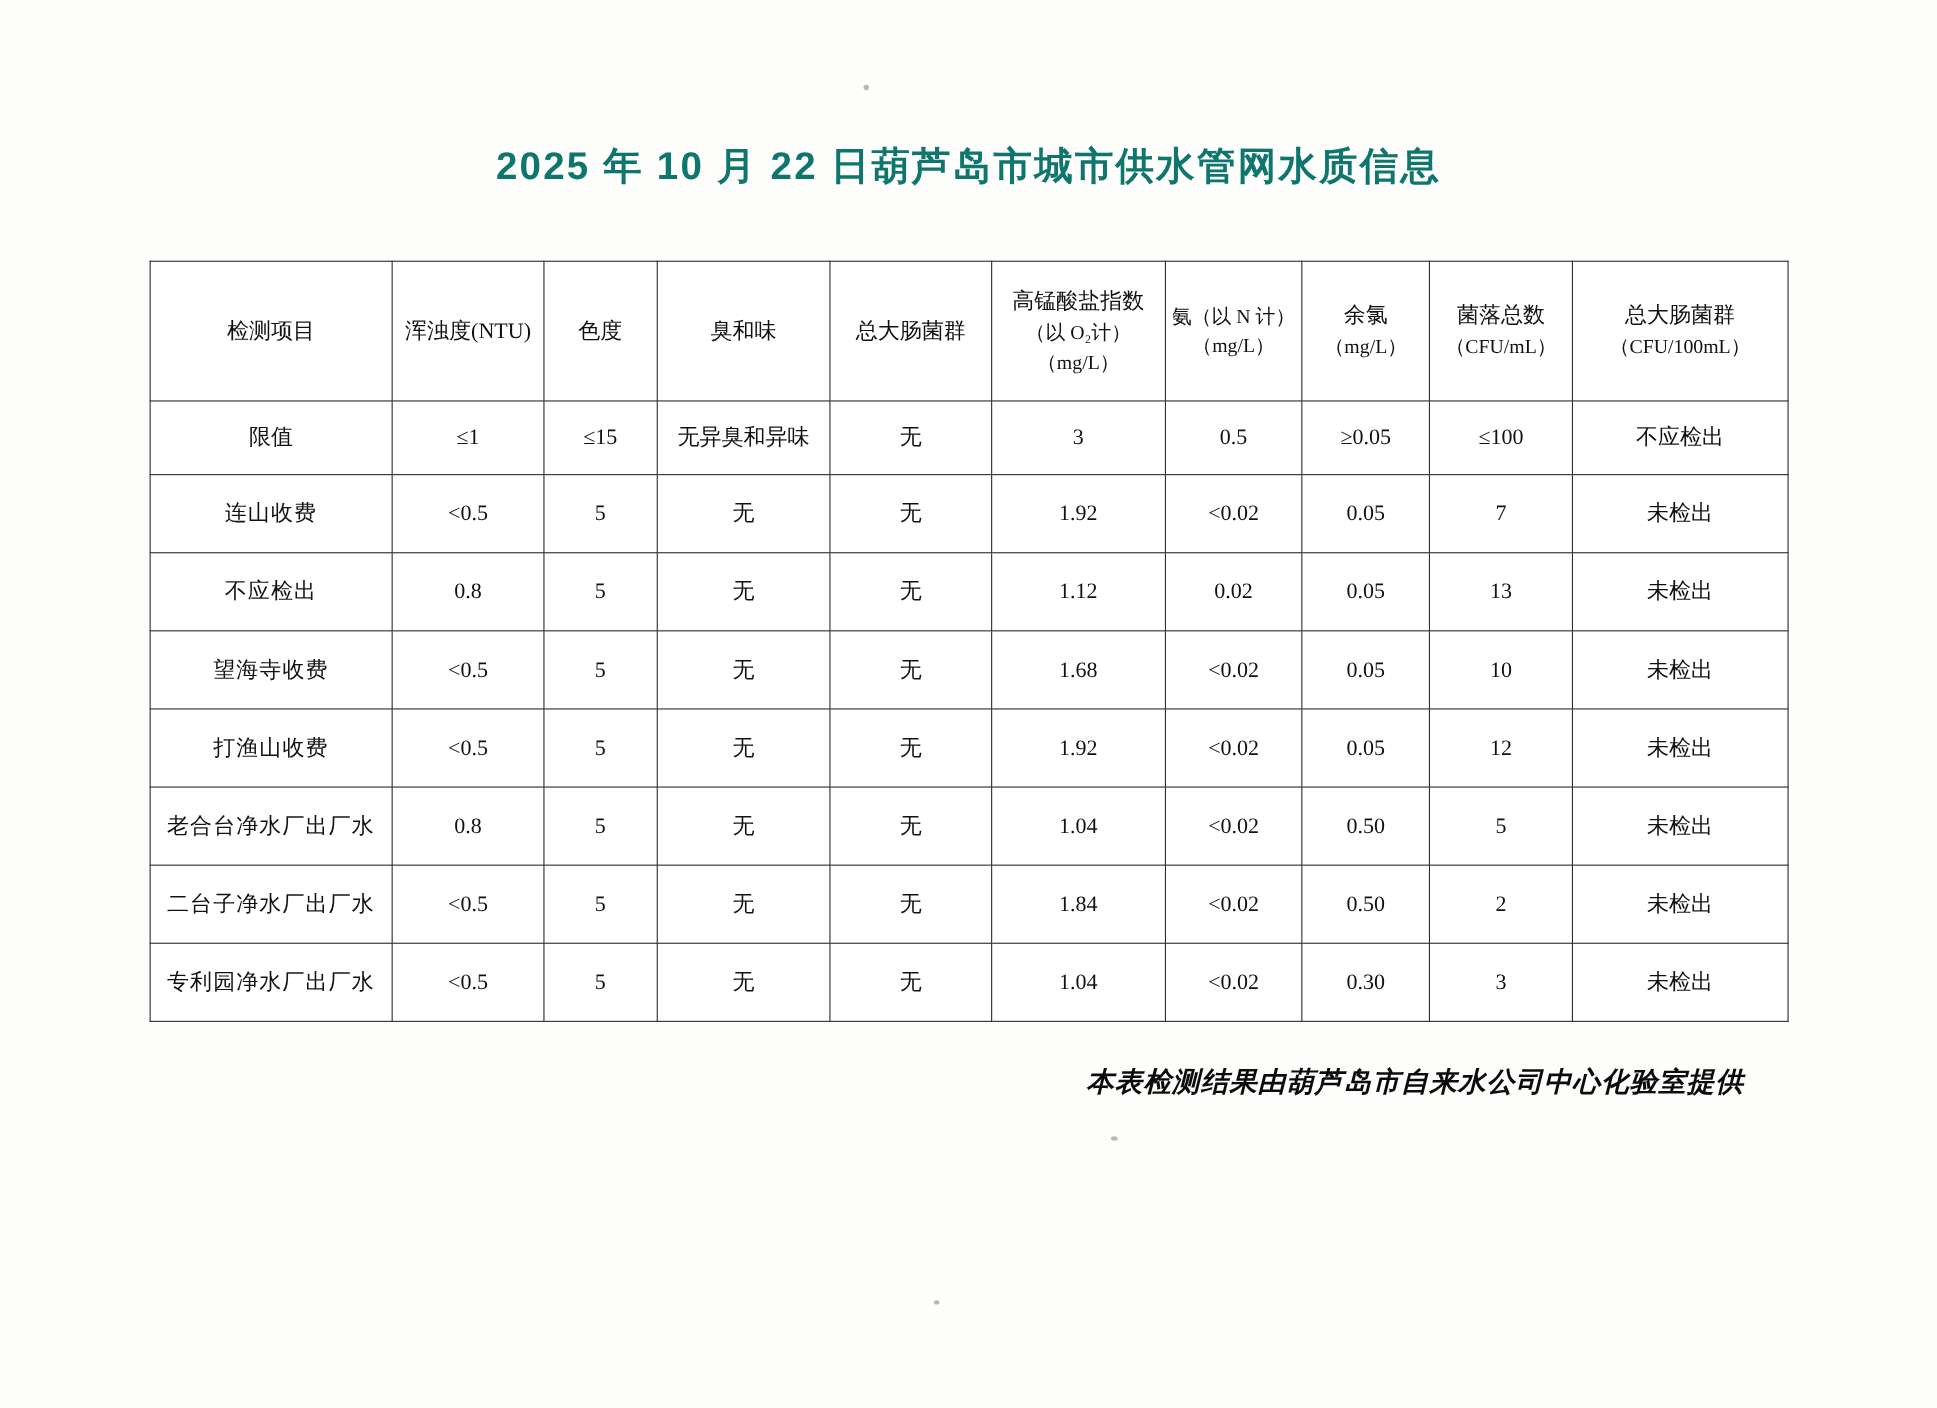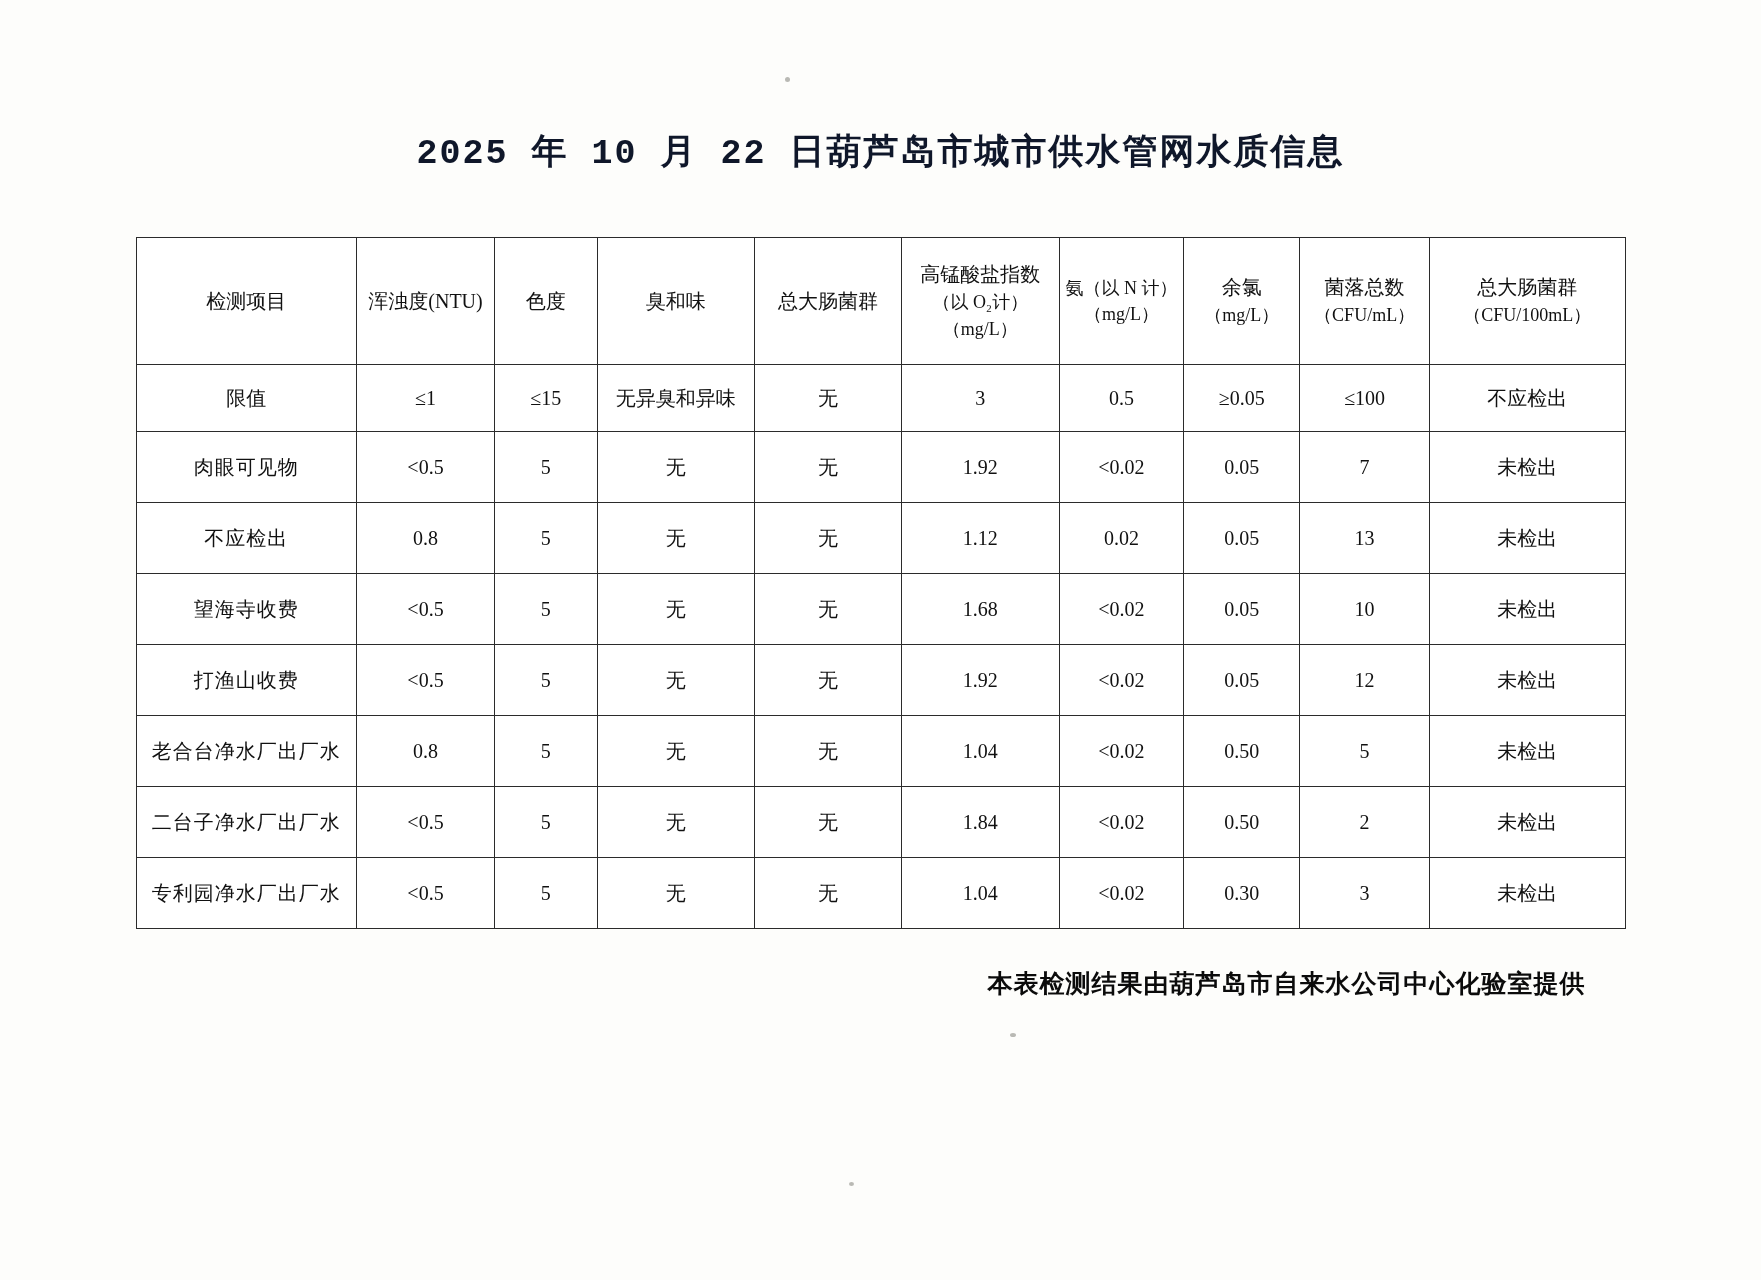--- a/index.html
+++ b/index.html
@@ -21,22 +21,22 @@
     height: 1280px;
     background: #fdfdfb;
   }
   .doc-title {
     text-align: center;
     font-size: 35px;
     font-weight: bold;
     letter-spacing: 2px;
     margin: 0;
     padding-top: 128px;
-    color: #0f172a;
-    font-family: Liberation Mono, monospace;
+    color: #0f766e;
+    font-family: Liberation Sans, sans-serif;
   }
   .table-wrap {
     margin: 62px auto 0 auto;
     width: 1490px;
   }
   table.wq {
     border-collapse: collapse;
     width: 100%;
     table-layout: fixed;
     background: #ffffff;
@@ -72,20 +72,21 @@
   .footnote {
     width: 1490px;
     margin: 38px auto 0 auto;
     text-align: right;
     padding-right: 40px;
     font-size: 25px;
     font-weight: bold;
     letter-spacing: 1px;
     color: #0b0b0b;
     box-sizing: border-box;
+    font-style: italic;
   }
   .speck {
     position: absolute;
     background: #b9b9b4;
     border-radius: 50%;
   }
   .speck.s1 { left: 785px; top: 77px; width: 5px; height: 5px; }
   .speck.s2 { left: 1010px; top: 1033px; width: 6px; height: 4px; }
   .speck.s3 { left: 849px; top: 1182px; width: 5px; height: 4px; }
 </style>
@@ -182,21 +183,21 @@
           <td>无异臭和异味</td>
           <td>无</td>
           <td>3</td>
           <td>0.5</td>
           <td>≥0.05</td>
           <td>≤100</td>
           <td>不应检出</td>
         </tr>
 
         <tr class="row-data">
-          <td class="sample-name">肉眼可见物</td>
+          <td class="sample-name">连山收费</td>
           <td>&lt;0.5</td>
           <td>5</td>
           <td>无</td>
           <td>无</td>
           <td>1.92</td>
           <td>&lt;0.02</td>
           <td>0.05</td>
           <td>7</td>
           <td>未检出</td>
         </tr>

